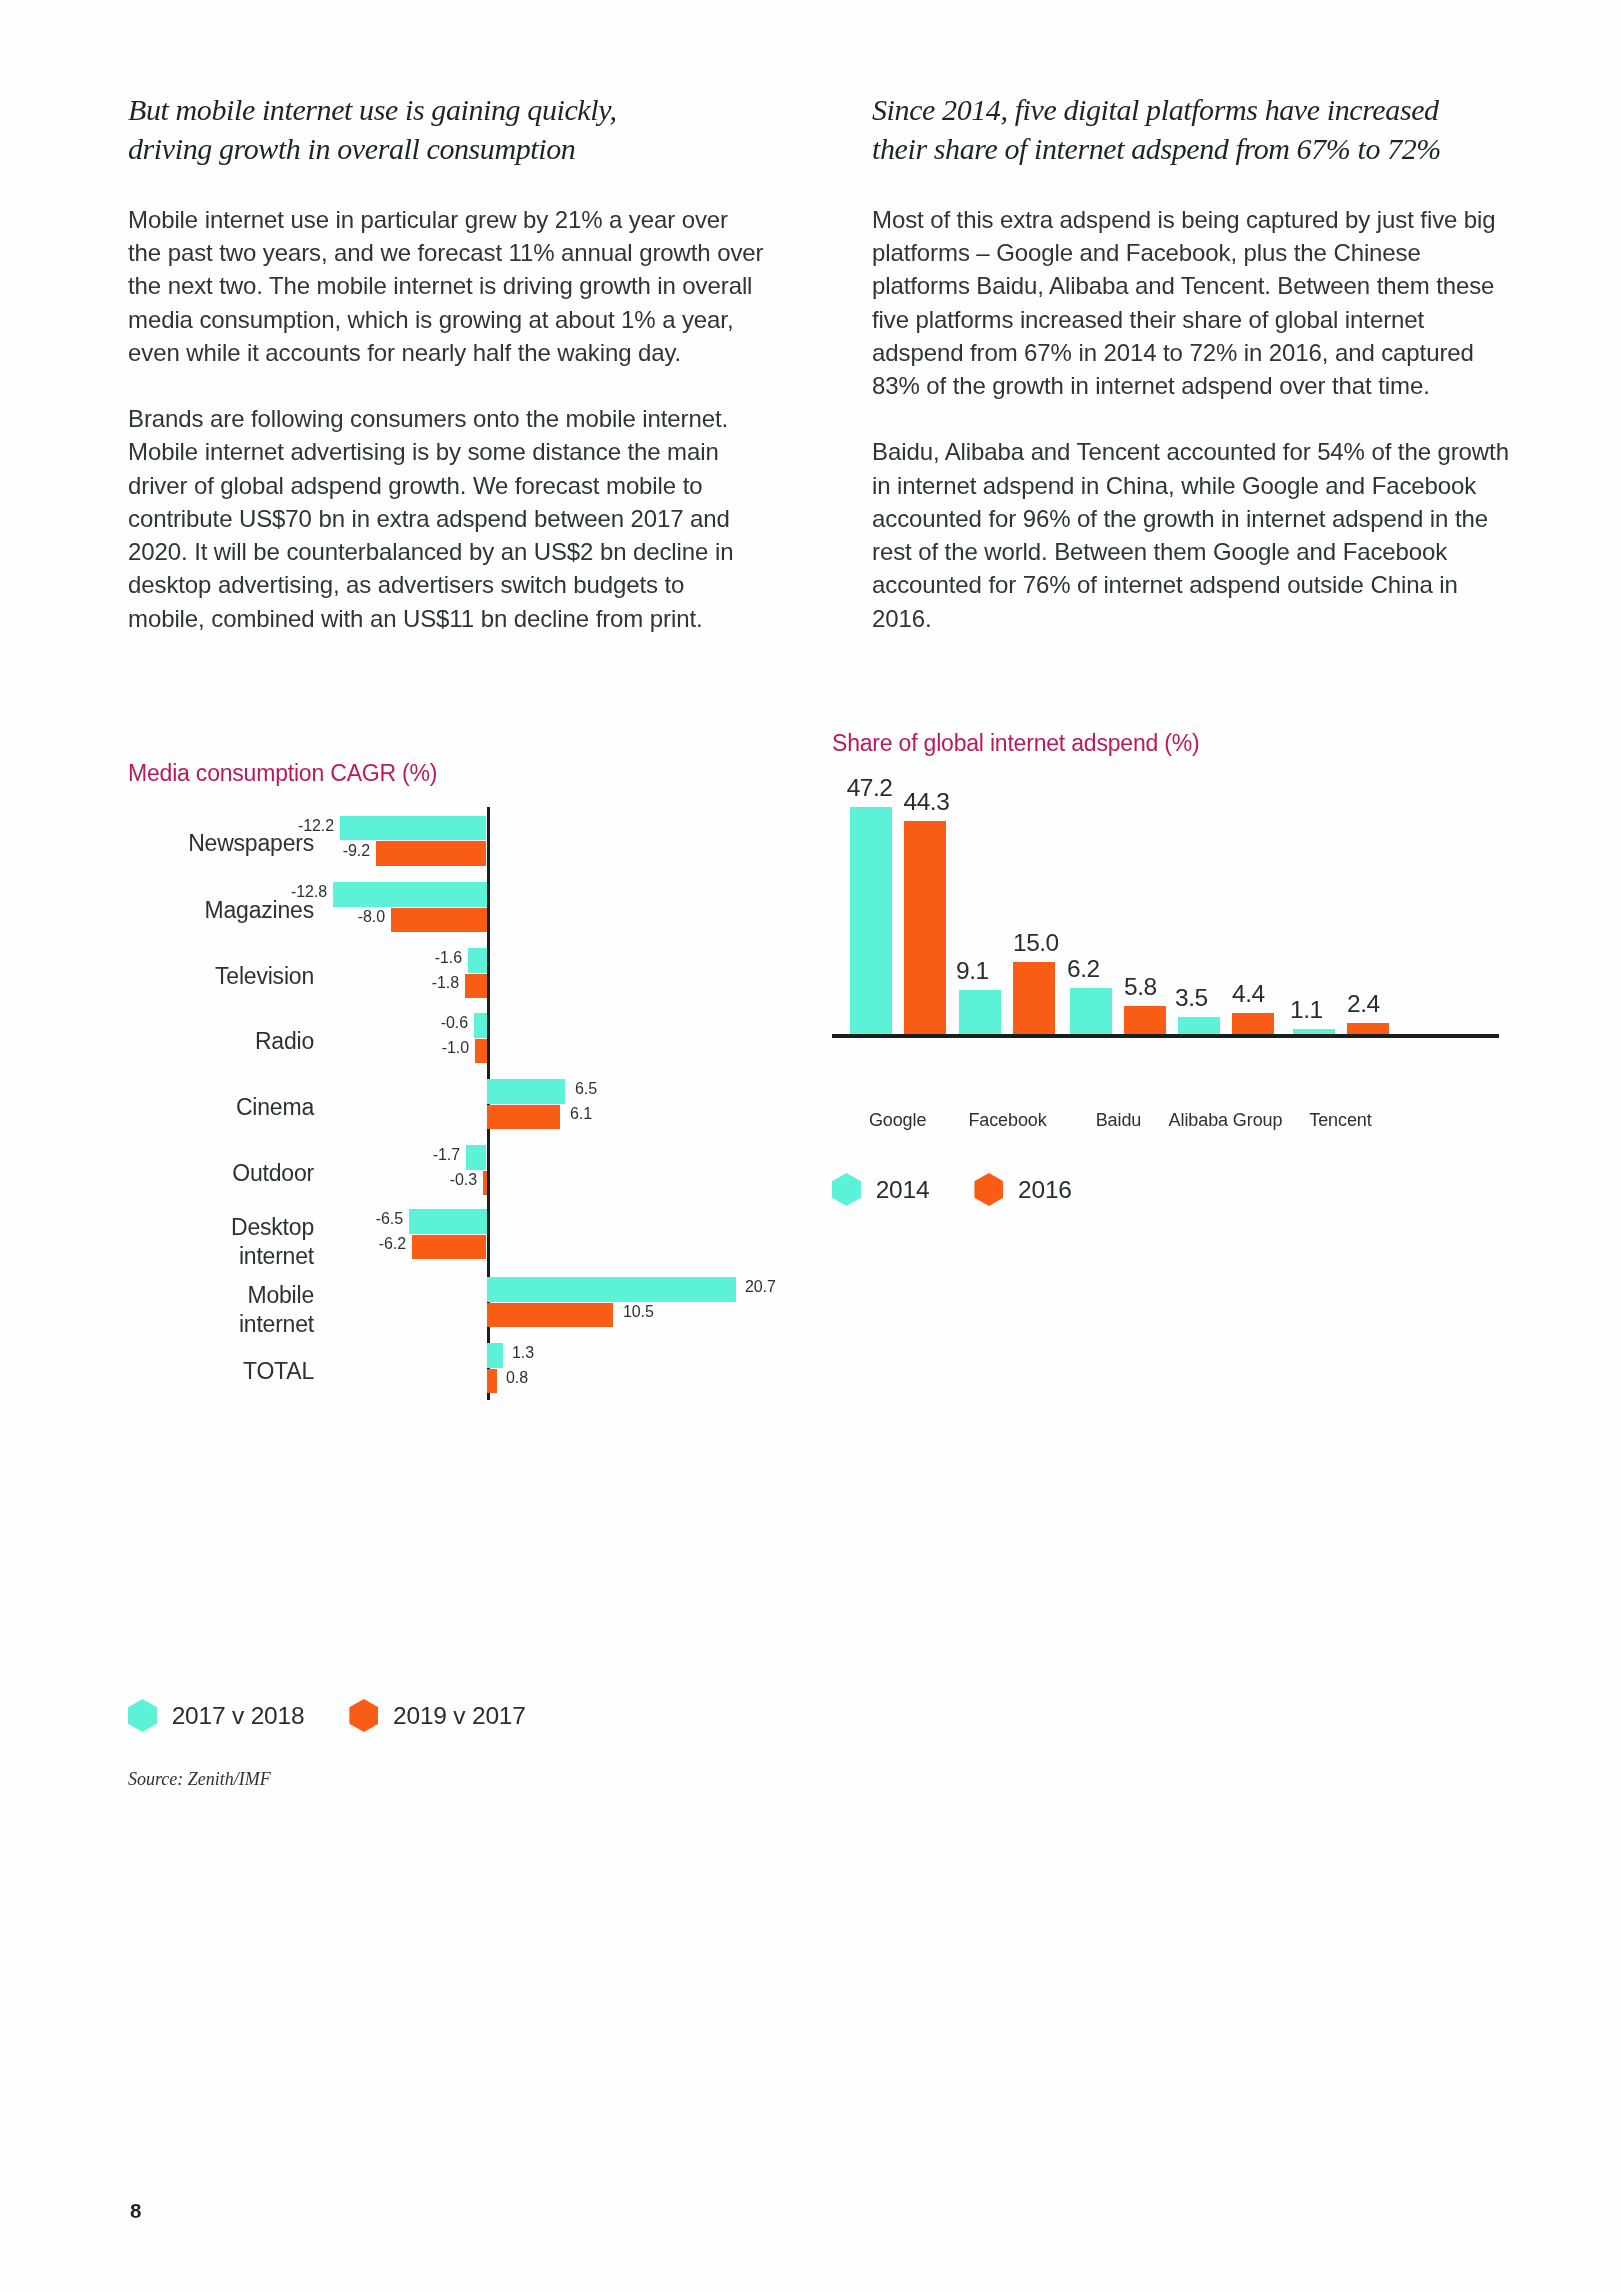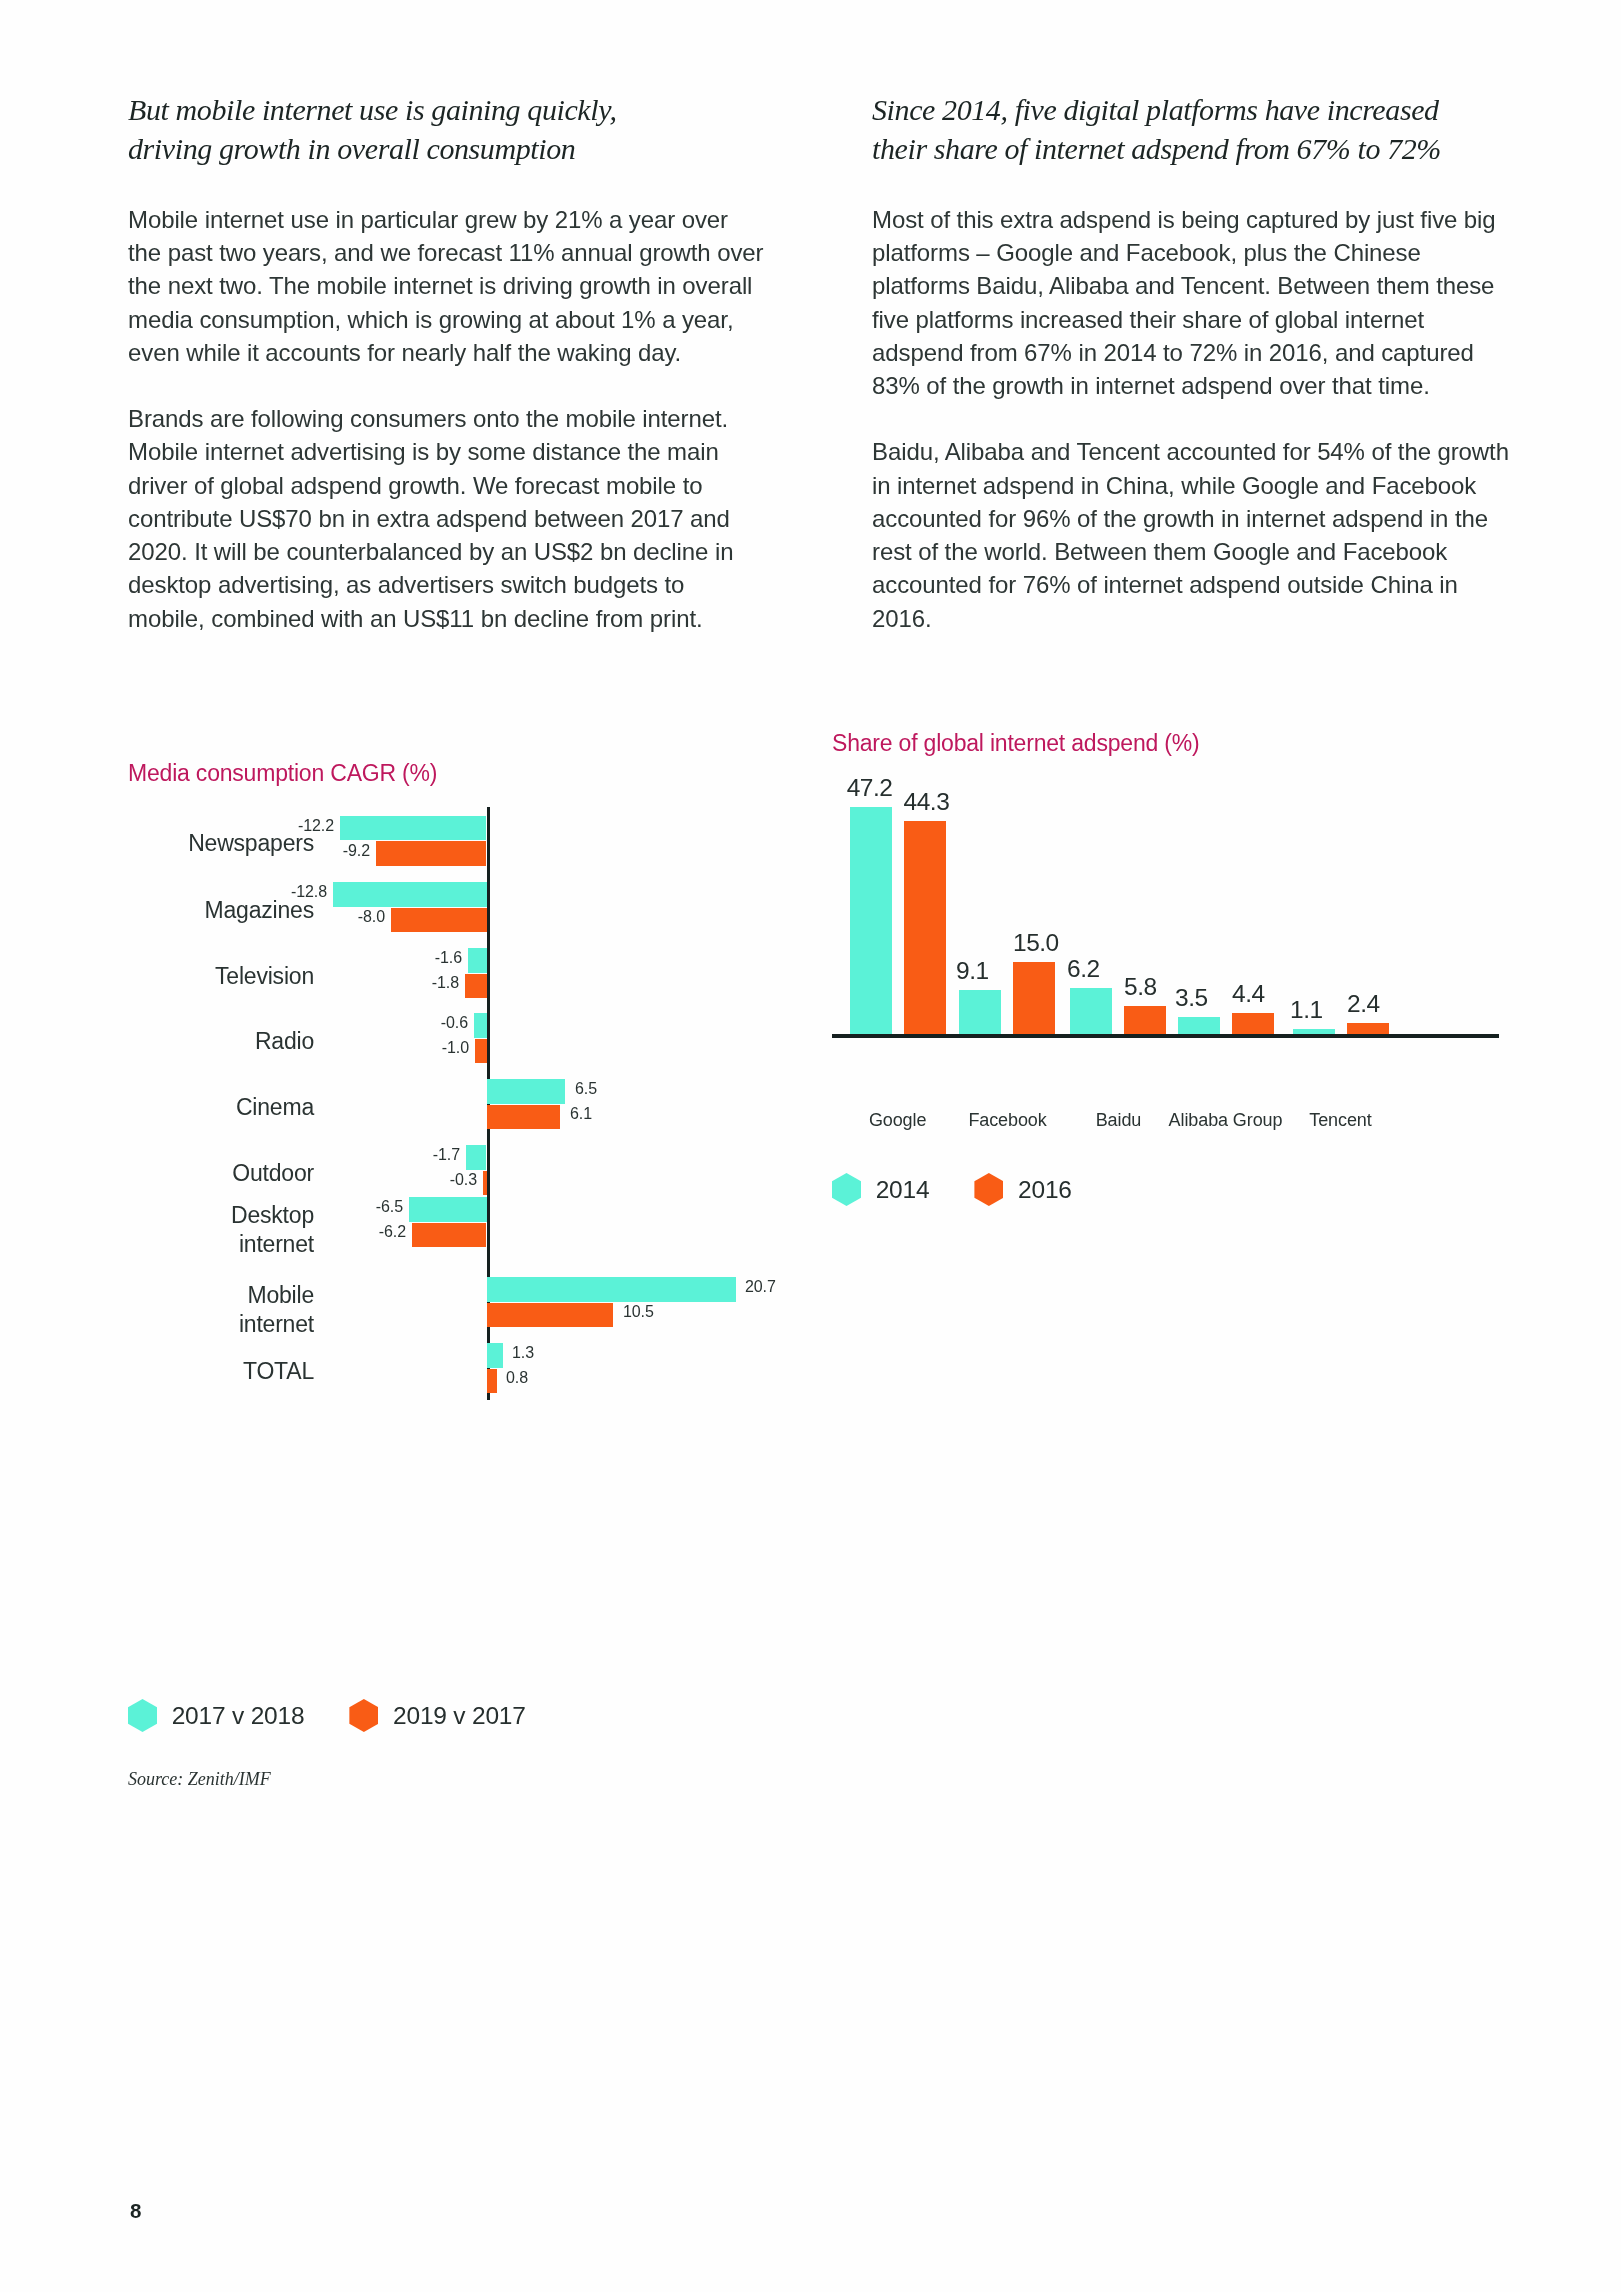--- a/index.html
+++ b/index.html
@@ -307,21 +307,21 @@
         </div>
         <div class="hrow" style="top: 337px;">
           <div class="cat-label" style="top: 14.7px;">
             <div>Outdoor</div>
           </div>
           <div class="bar teal" style="width: 20.4px; left: 338px;"></div>
           <div class="val teal" style="left: 287px; width: 45px; text-align: right;">-1.7</div>
           <div class="bar orange" style="width: 3.6px; left: 355px;"></div>
           <div class="val orange" style="left: 304px; width: 45px; text-align: right;">-0.3</div>
         </div>
-        <div class="hrow" style="top: 389px;">
+        <div class="hrow" style="top: 401px;">
           <div class="cat-label" style="top: 4.9px;">
             <div>Desktop</div>
             <div>internet</div>
           </div>
           <div class="bar teal" style="width: 78px; left: 281px;"></div>
           <div class="val teal" style="left: 230px; width: 45px; text-align: right;">-6.5</div>
           <div class="bar orange" style="width: 74px; left: 284px;"></div>
           <div class="val orange" style="left: 233px; width: 45px; text-align: right;">-6.2</div>
         </div>
         <div class="hrow" style="top: 469px;">

